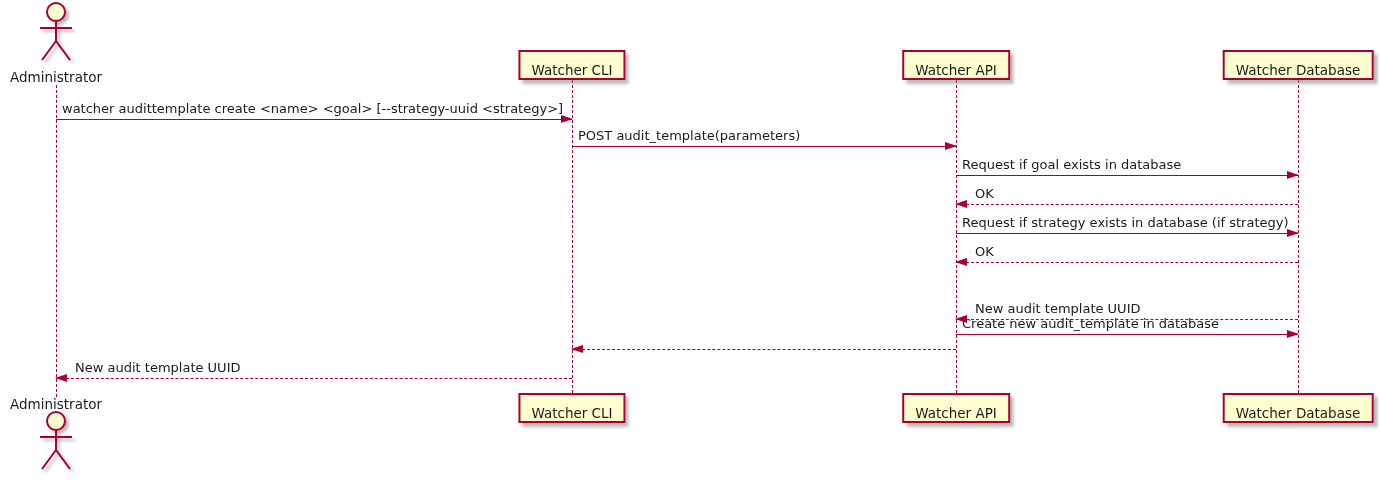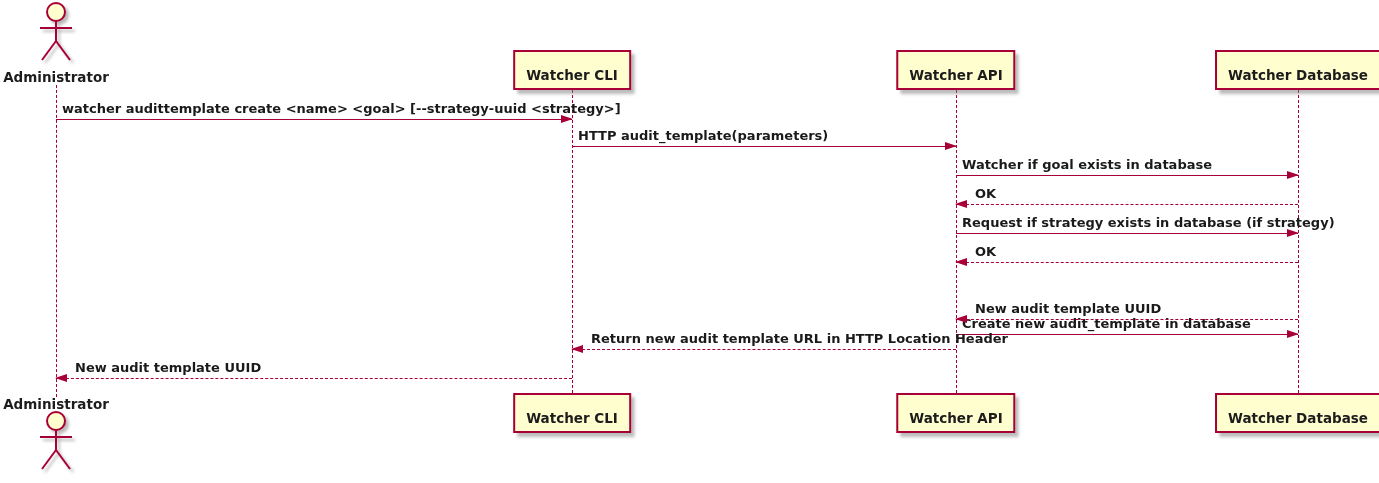--- a/index.html
+++ b/index.html
@@ -8,41 +8,41 @@
     --text:#1a1a1a;
   }
   *{margin:0;padding:0;box-sizing:border-box;}
   html,body{background:#fff;}
   body{
     font-family:"DejaVu Sans", sans-serif;
     color:var(--text);
     width:1379px;height:483px;
     position:relative;overflow:hidden;
   }
-  .canvas{position:absolute;inset:0;font-weight:bold;}
+  .canvas{position:absolute;inset:0;}
 
   
   .lifeline{
     position:absolute;width:0;
     border-left:1px dashed var(--line);
   }
 
   
   .pbox{
     position:absolute;
     transform:translateX(-50%);
     background:var(--fill);
     border:2px solid var(--line);
     padding:15px 11px 6px 11px;
     font-size:13.5px;
     color:#1c1c1c;
     white-space:nowrap;
     box-shadow:4px 4px 3px rgba(130,130,130,.55);
-    height:40px;
-    display:flex;align-items:flex-start;
+    height:30px;
+    display:flex;align-items:center;
   }
 
   
   .actor-figure{position:absolute;filter:drop-shadow(3px 3px 1.5px rgba(140,140,140,.6));}
   .actor-label{
     position:absolute;transform:translateX(-50%);
     font-size:13.5px;white-space:nowrap;color:#1c1c1c;
   }
 
   
@@ -90,28 +90,28 @@
   </div>
 
   <div class="message solid right" style="left:56px; top:98px;  width:516px;text-align:right;">
     <div class="msg-label">watcher audittemplate create &lt;name&gt; &lt;goal&gt; [--strategy-uuid &lt;strategy&gt;]</div>
     <div class="msg-line">
         <span class="head"></span>
       </div>
   </div>
 
   <div class="message solid right" style="left:572px;top:125px; width:384px;">
-    <div class="msg-label">HTTP audit_template(parameters)</div>
+    <div class="msg-label">POST audit_template(parameters)</div>
     <div class="msg-line">
         <span class="head"></span>
       </div>
   </div>
 
   <div class="message solid right" style="left:956px;top:154px; width:342px;">
-    <div class="msg-label">Watcher if goal exists in database</div>
+    <div class="msg-label">Request if goal exists in database</div>
     <div class="msg-line">
         <span class="head"></span>
       </div>
   </div>
 
   <div class="message dashed left" style="left:956px;top:183px; width:342px;">
     <div class="msg-label">OK</div>
     <div class="msg-line">
         <span class="head"></span>
       </div>
@@ -139,21 +139,20 @@
   </div>
 
   <div class="message dashed left" style="left:956px;top:298px; width:342px;">
     <div class="msg-label">New audit template UUID</div>
     <div class="msg-line">
         <span class="head"></span>
       </div>
   </div>
 
   <div class="message dashed left" style="left:572px;top:328px; width:384px;">
-    <div class="msg-label">Return new audit template URL in HTTP Location Header</div>
     <div class="msg-line">
         <span class="head"></span>
       </div>
   </div>
 
   <div class="message dashed left" style="left:56px; top:357px; width:516px;">
     <div class="msg-label">New audit template UUID</div>
     <div class="msg-line">
         <span class="head"></span>
       </div>

